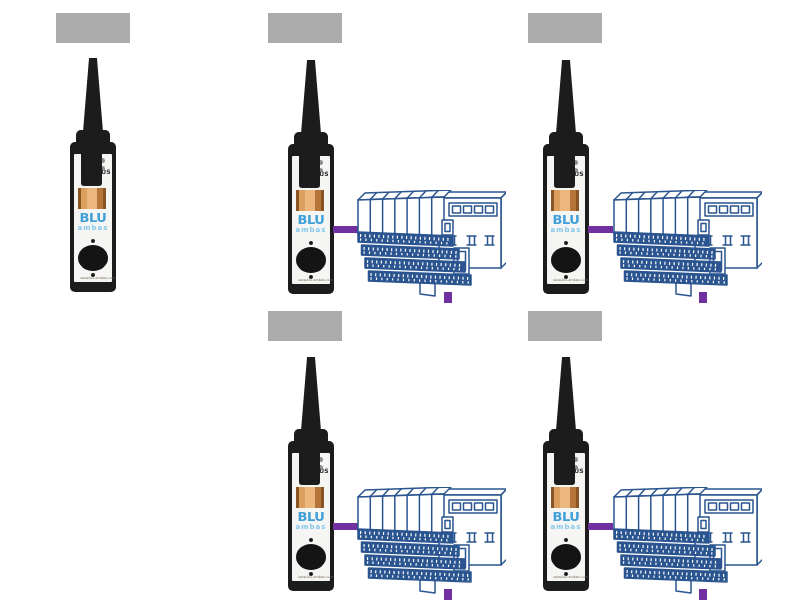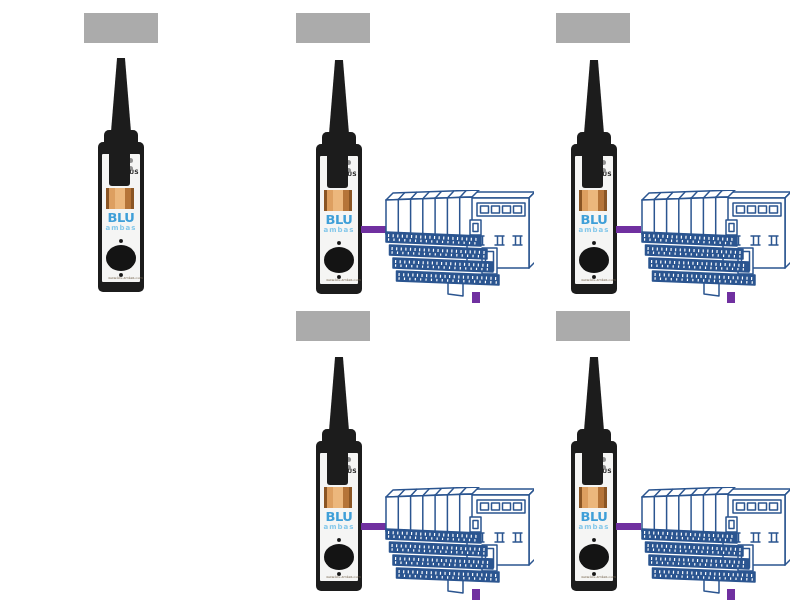--- a/index.html
+++ b/index.html
@@ -1,18 +1,18 @@
 <!DOCTYPE html>
 <html style="--background: #ffffff; --connector: #7030a0; --plc_line: #2b5590; --caption_box: #ababab; --logo_blue: #3f9fd8; --logo_light_blue: #85c8ea; --device_black: #1c1c1c; --panel_white: #f5f5f4;"><head>
 <meta charset="utf-8">
 <style>
   html,body{margin:0;padding:0;}
   body{font-family:"DejaVu Sans","Liberation Sans",sans-serif;background:#fff;}
   #canvas{position:relative;width:800px;height:600px;background:var(--background,#fff);overflow:hidden;}
-  .group{position:absolute;inset:0;pointer-events:none;margin-left:28px;}
+  .group{position:absolute;inset:0;pointer-events:none;}
   .caption{position:absolute;width:74px;height:30px;background:var(--caption_box,#ababab);}
   
   .radio{position:absolute;width:46px;height:234px;}
   .radio *{position:absolute;box-sizing:border-box;}
   .ant-rod{left:12px;top:0;width:22px;height:86px;background:var(--device_black,#1c1c1c);
            clip-path:polygon(32% 0,68% 0,100% 100%,0 100%);}
   .ant-mount{left:6px;top:72px;width:34px;height:16px;background:var(--device_black,#1c1c1c);border-radius:5px 5px 0 0;}
   .body{left:0;top:84px;width:46px;height:150px;background:var(--device_black,#1c1c1c);border-radius:5px;}
   .panel{left:4px;top:96px;width:38px;height:128px;background:var(--panel_white,#f5f5f4);border-radius:1px;z-index:1;}
   .led{width:5px;height:5px;border-radius:50%;background:#8f8f8f;left:30px;z-index:2;}

